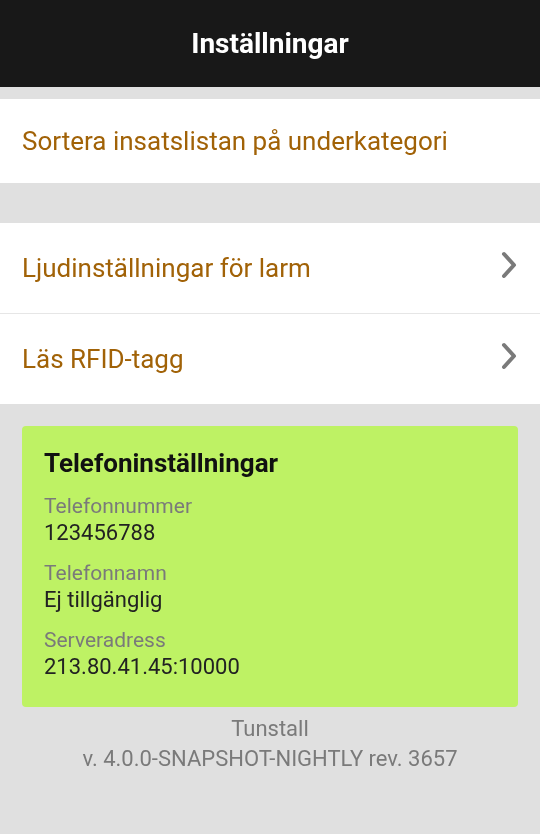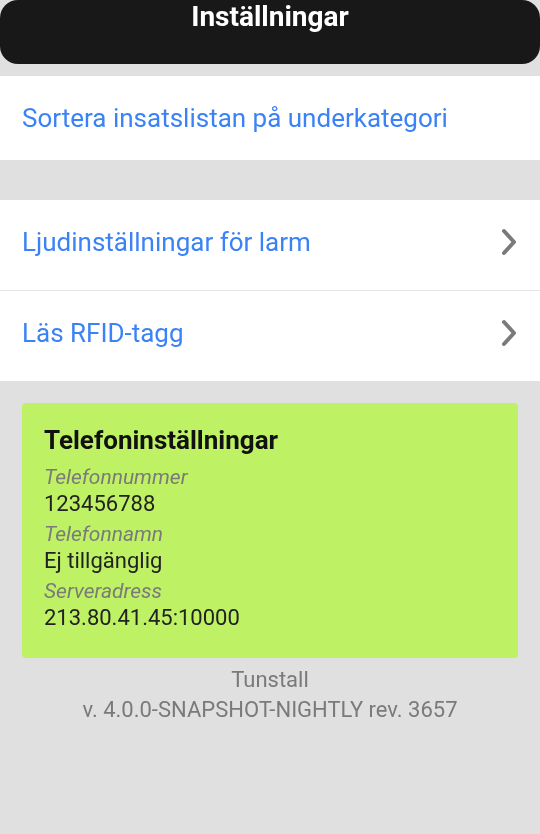--- a/index.html
+++ b/index.html
@@ -10,38 +10,38 @@
     }
     html, body {
       width: 540px;
       height: 834px;
       background: #e0e0e0;
       overflow: hidden;
     }
     .header {
       background: #181818;
       color: #ffffff;
-      height: 64px;
+      height: 87px;
       display: flex;
-      align-items: flex-start;
+      align-items: center;
       justify-content: center;
       font-size: 28px;
       font-weight: 700;
-      border-radius: 18px;
     }
     .list {
       margin-top: 12px;
     }
     .row {
       background: #ffffff;
       padding: 27px 22px;
       display: flex;
+      align-items: center;
       justify-content: space-between;
       font-size: 26px;
-      color: #3b82f6;
+      color: #a16207;
       border-top: 1px solid #e6e6e6;
     }
     .list .row:first-child {
       border-top: none;
     }
     .gap {
       height: 28px;
       background: #e0e0e0;
     }
     .chevron {
@@ -57,22 +57,21 @@
     }
     .card-title {
       font-size: 26px;
       font-weight: 700;
       color: #111;
       margin-bottom: 10px;
     }
     .field-label {
       font-size: 21px;
       color: #7a7a7a;
-      margin-top: 0;
-      font-style: italic;
+      margin-top: 16px;
     }
     .field-value {
       font-size: 22px;
       color: #222;
       margin-top: 2px;
       margin-bottom: 6px;
     }
     .footer {
       text-align: center;
       margin-top: 7px;

